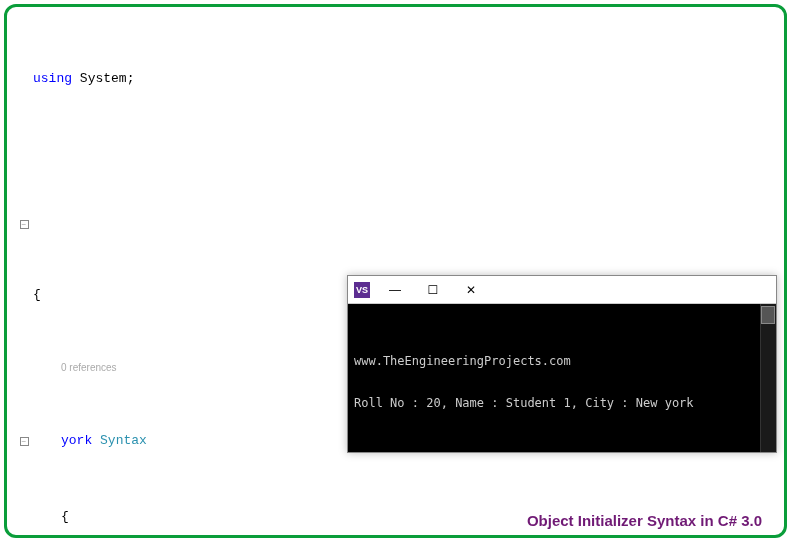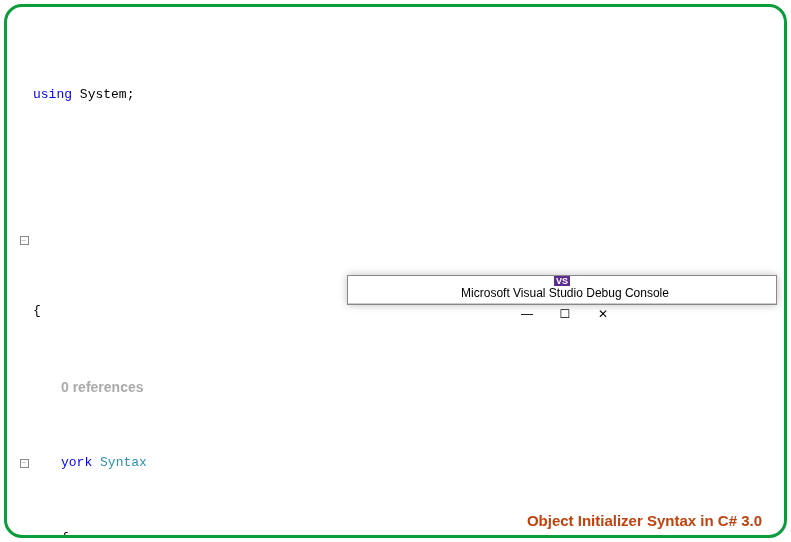--- a/index.html
+++ b/index.html
@@ -8,22 +8,22 @@
     font-size: 13px;
     background: #fff;
     width: 791px;
     height: 542px;
     position: relative;
   }
   .frame {
     position: absolute;
     top: 4px; left: 4px; right: 4px; bottom: 4px;
     border: 3px solid #0a9d3a;
-    border-radius: 18px;
-    padding: 22px 10px 24px 10px;
+    border-radius: 12px;
+    padding: 6px 10px 24px 10px;
     overflow: hidden;
     background: #fff;
   }
   .code-area {
     position: relative;
     line-height: 1.45;
     white-space: pre;
   }
   .line { display: flex; align-items: center; }
   .gutter {
@@ -40,23 +40,22 @@
     border: 1px solid #888;
     width: 9px; height: 9px;
     display: flex; align-items: center; justify-content: center;
     font-size: 8px; line-height: 1;
     background: #fff;
   }
   .indent0 { padding-left: 0; }
   .indent1 { padding-left: 28px; }
   .codelens {
     color: #aaa;
-    font-size: 14px;
+    font-size: 10px;
     font-family: 'Segoe UI', sans-serif;
-    font-weight: bold;
   }
   .kw { color: #0000ff; }
   .type { color: #2b91af; }
   .punct { color: #000; }
   .id { color: #000; }
 
   .console-window {
     position: absolute;
     top: 268px;
     left: 340px;
@@ -68,21 +67,20 @@
     color: #000;
     box-shadow: 0 0 8px rgba(0,0,0,0.25);
   }
   .titlebar {
     background: #fff;
     height: 28px;
     display: flex;
     align-items: center;
     padding: 0 0 0 6px;
     border-bottom: 1px solid #ccc;
-    flex-direction: column;
   }
   .titlebar .icon {
     width: 16px; height: 16px;
     background: #5c2d91;
     display: flex; align-items: center; justify-content: center;
     color: #fff; font-size: 9px; font-weight: bold;
     margin-right: 6px;
   }
   .titlebar .title { flex: 1; color: #000; }
   .titlebar .ctrls { display: flex; }
@@ -113,21 +111,21 @@
     position: absolute;
     right: 0; top: 0; bottom: 0;
     width: 16px;
     background: #1a1a1a;
     border-left: 1px solid #333;
   }
   .caption {
     position: absolute;
     bottom: 6px;
     right: 22px;
-    color: #c2410c;
+    color: #701a75;
     font-family: 'Segoe UI', Arial, sans-serif;
     font-weight: bold;
     font-size: 15px;
   }
 </style>
 </head>
 <body>
 
 <div class="frame">
   <div class="code-area">
@@ -189,23 +187,30 @@
 
     
 
     
 
   </div>
 
   <div class="console-window">
     <div class="titlebar">
       <span class="icon">VS</span>
-      <span class="title">Microsoft Visual Studio Debug Console</span>
       <div class="ctrls">
         <div class="ctrl">—</div>
         <div class="ctrl">☐</div>
         <div class="ctrl">✕</div>
       </div>
     </div>
+    <div class="console-body">
+      <div class="scroll-track"></div>
+      <div class="scroll-thumb"></div>
+<span>www.TheEngineeringProjects.com</span>
+
+
+<span>Roll No : 20, Name : Student 1, City : New york</span>
+    </div>
   </div>
 
   <div class="caption">Object Initializer Syntax in C# 3.0</div>
 </div>
 
 </body></html>

